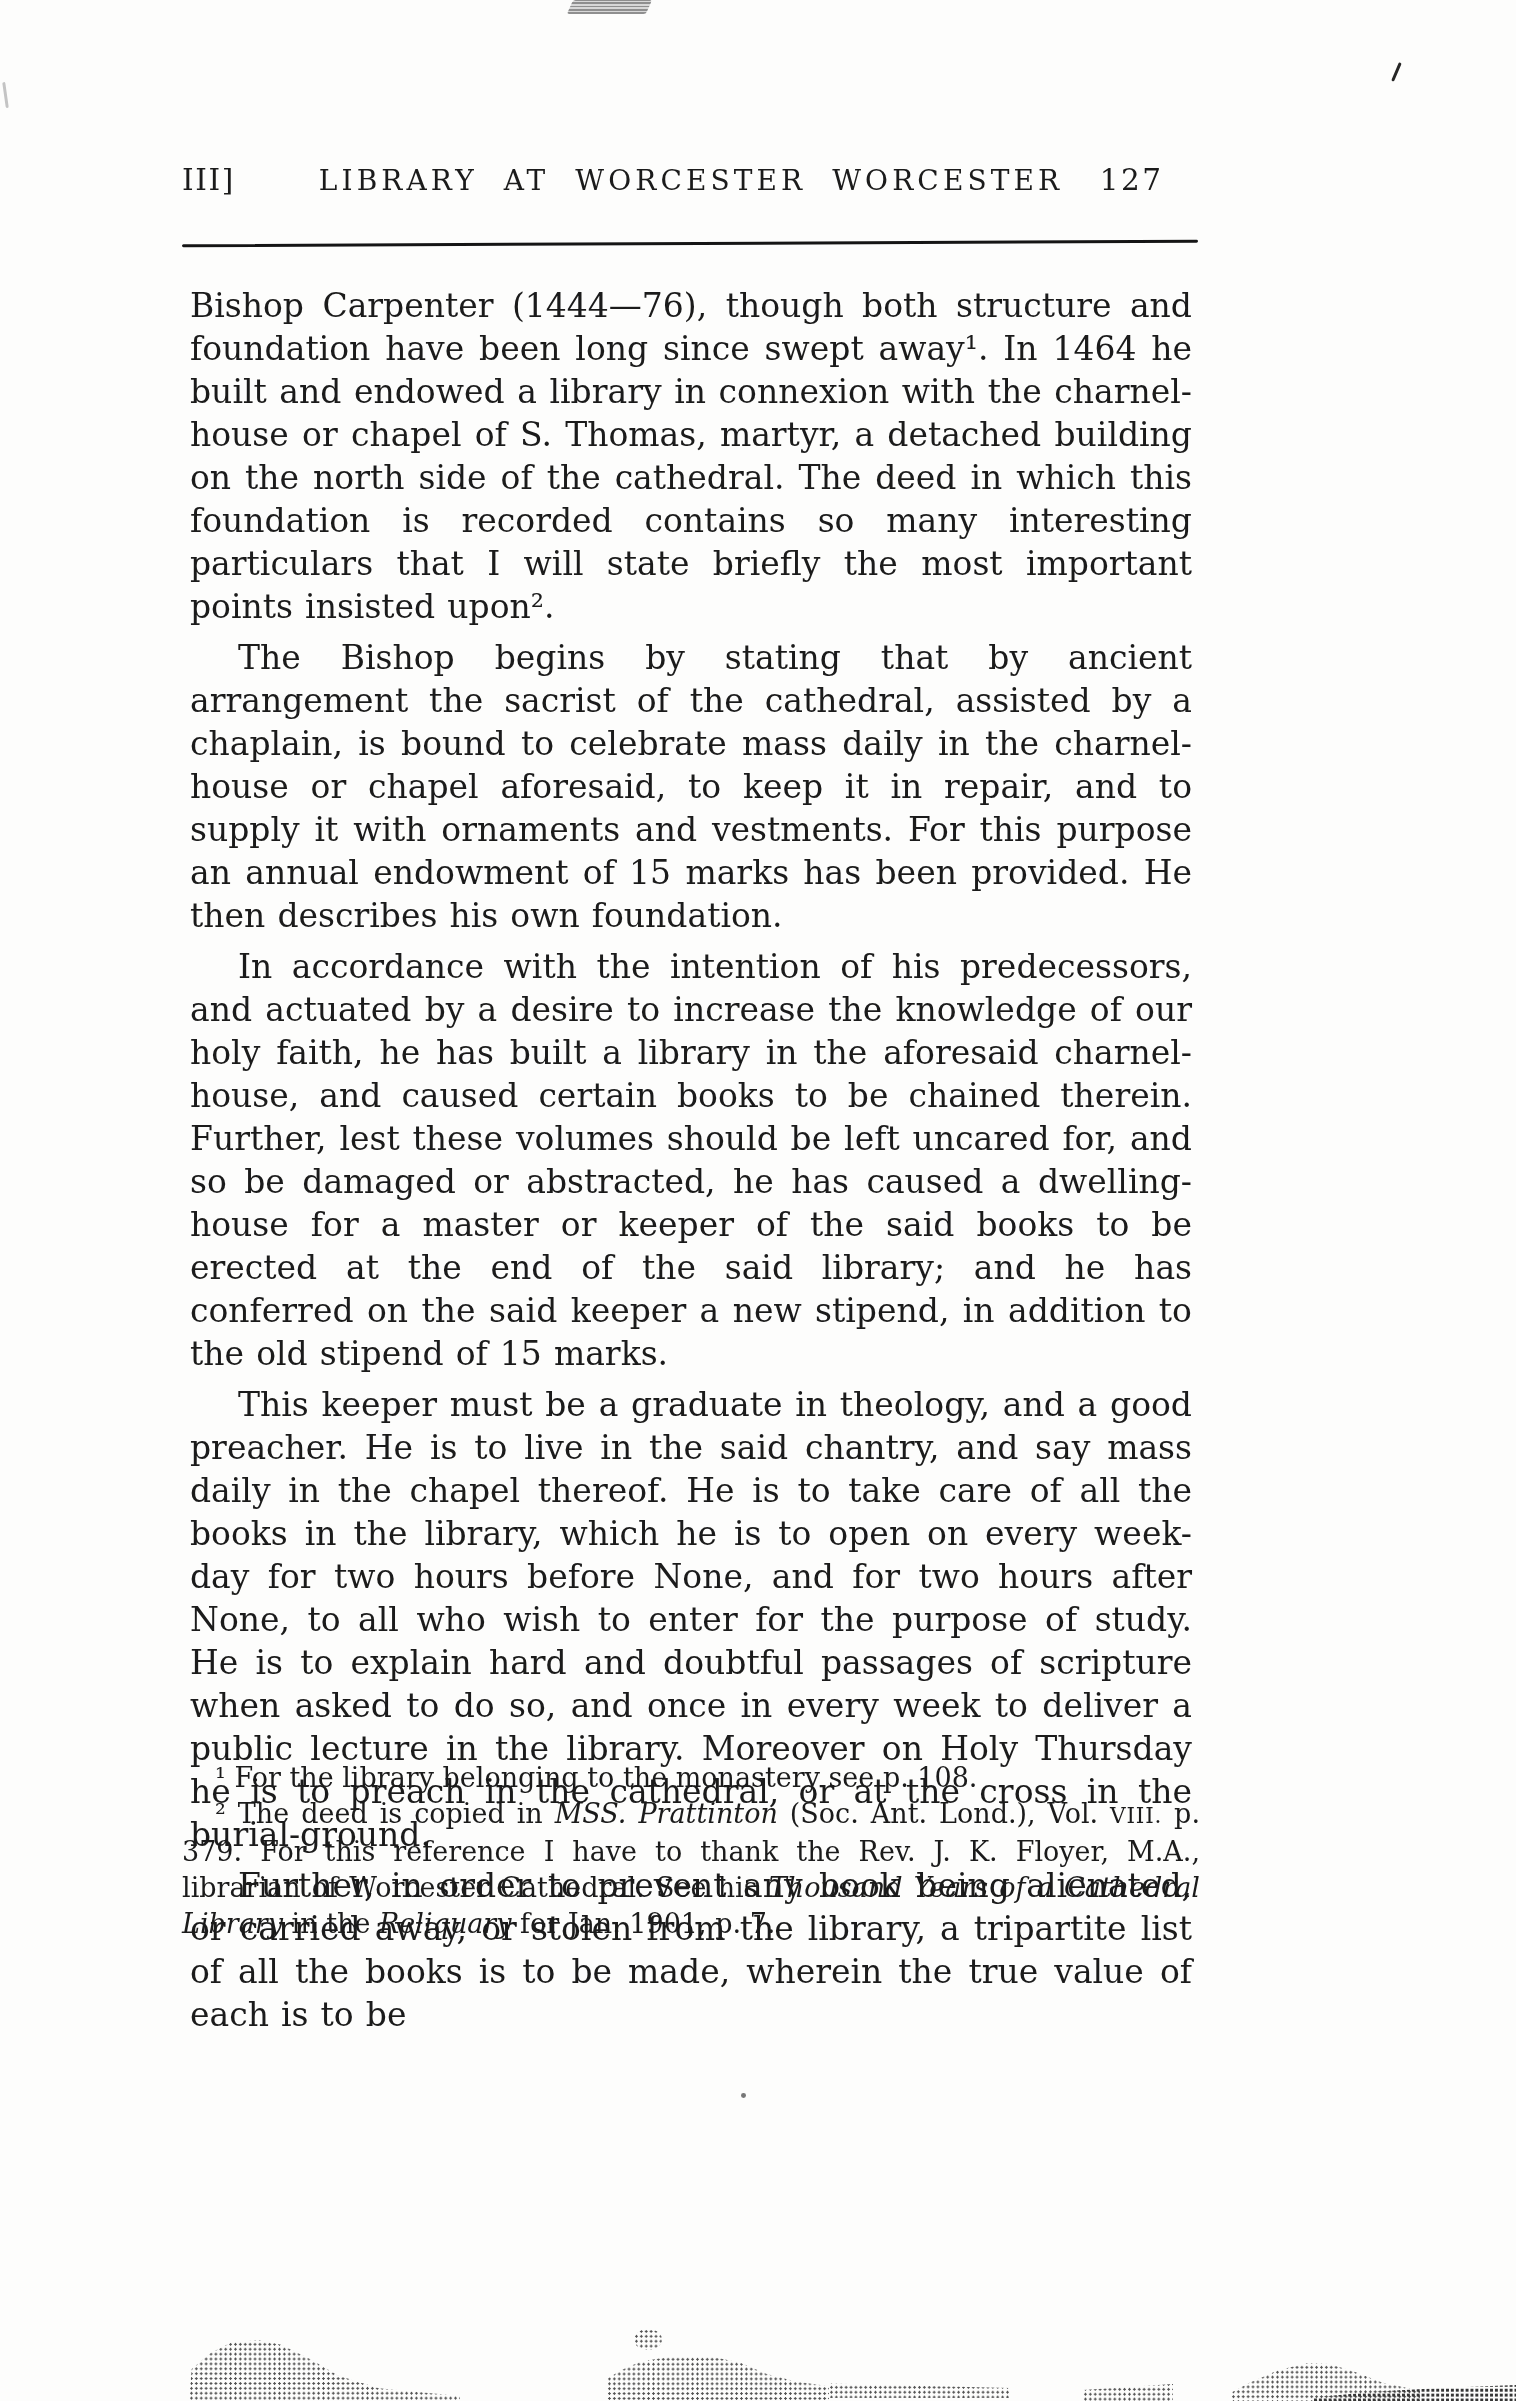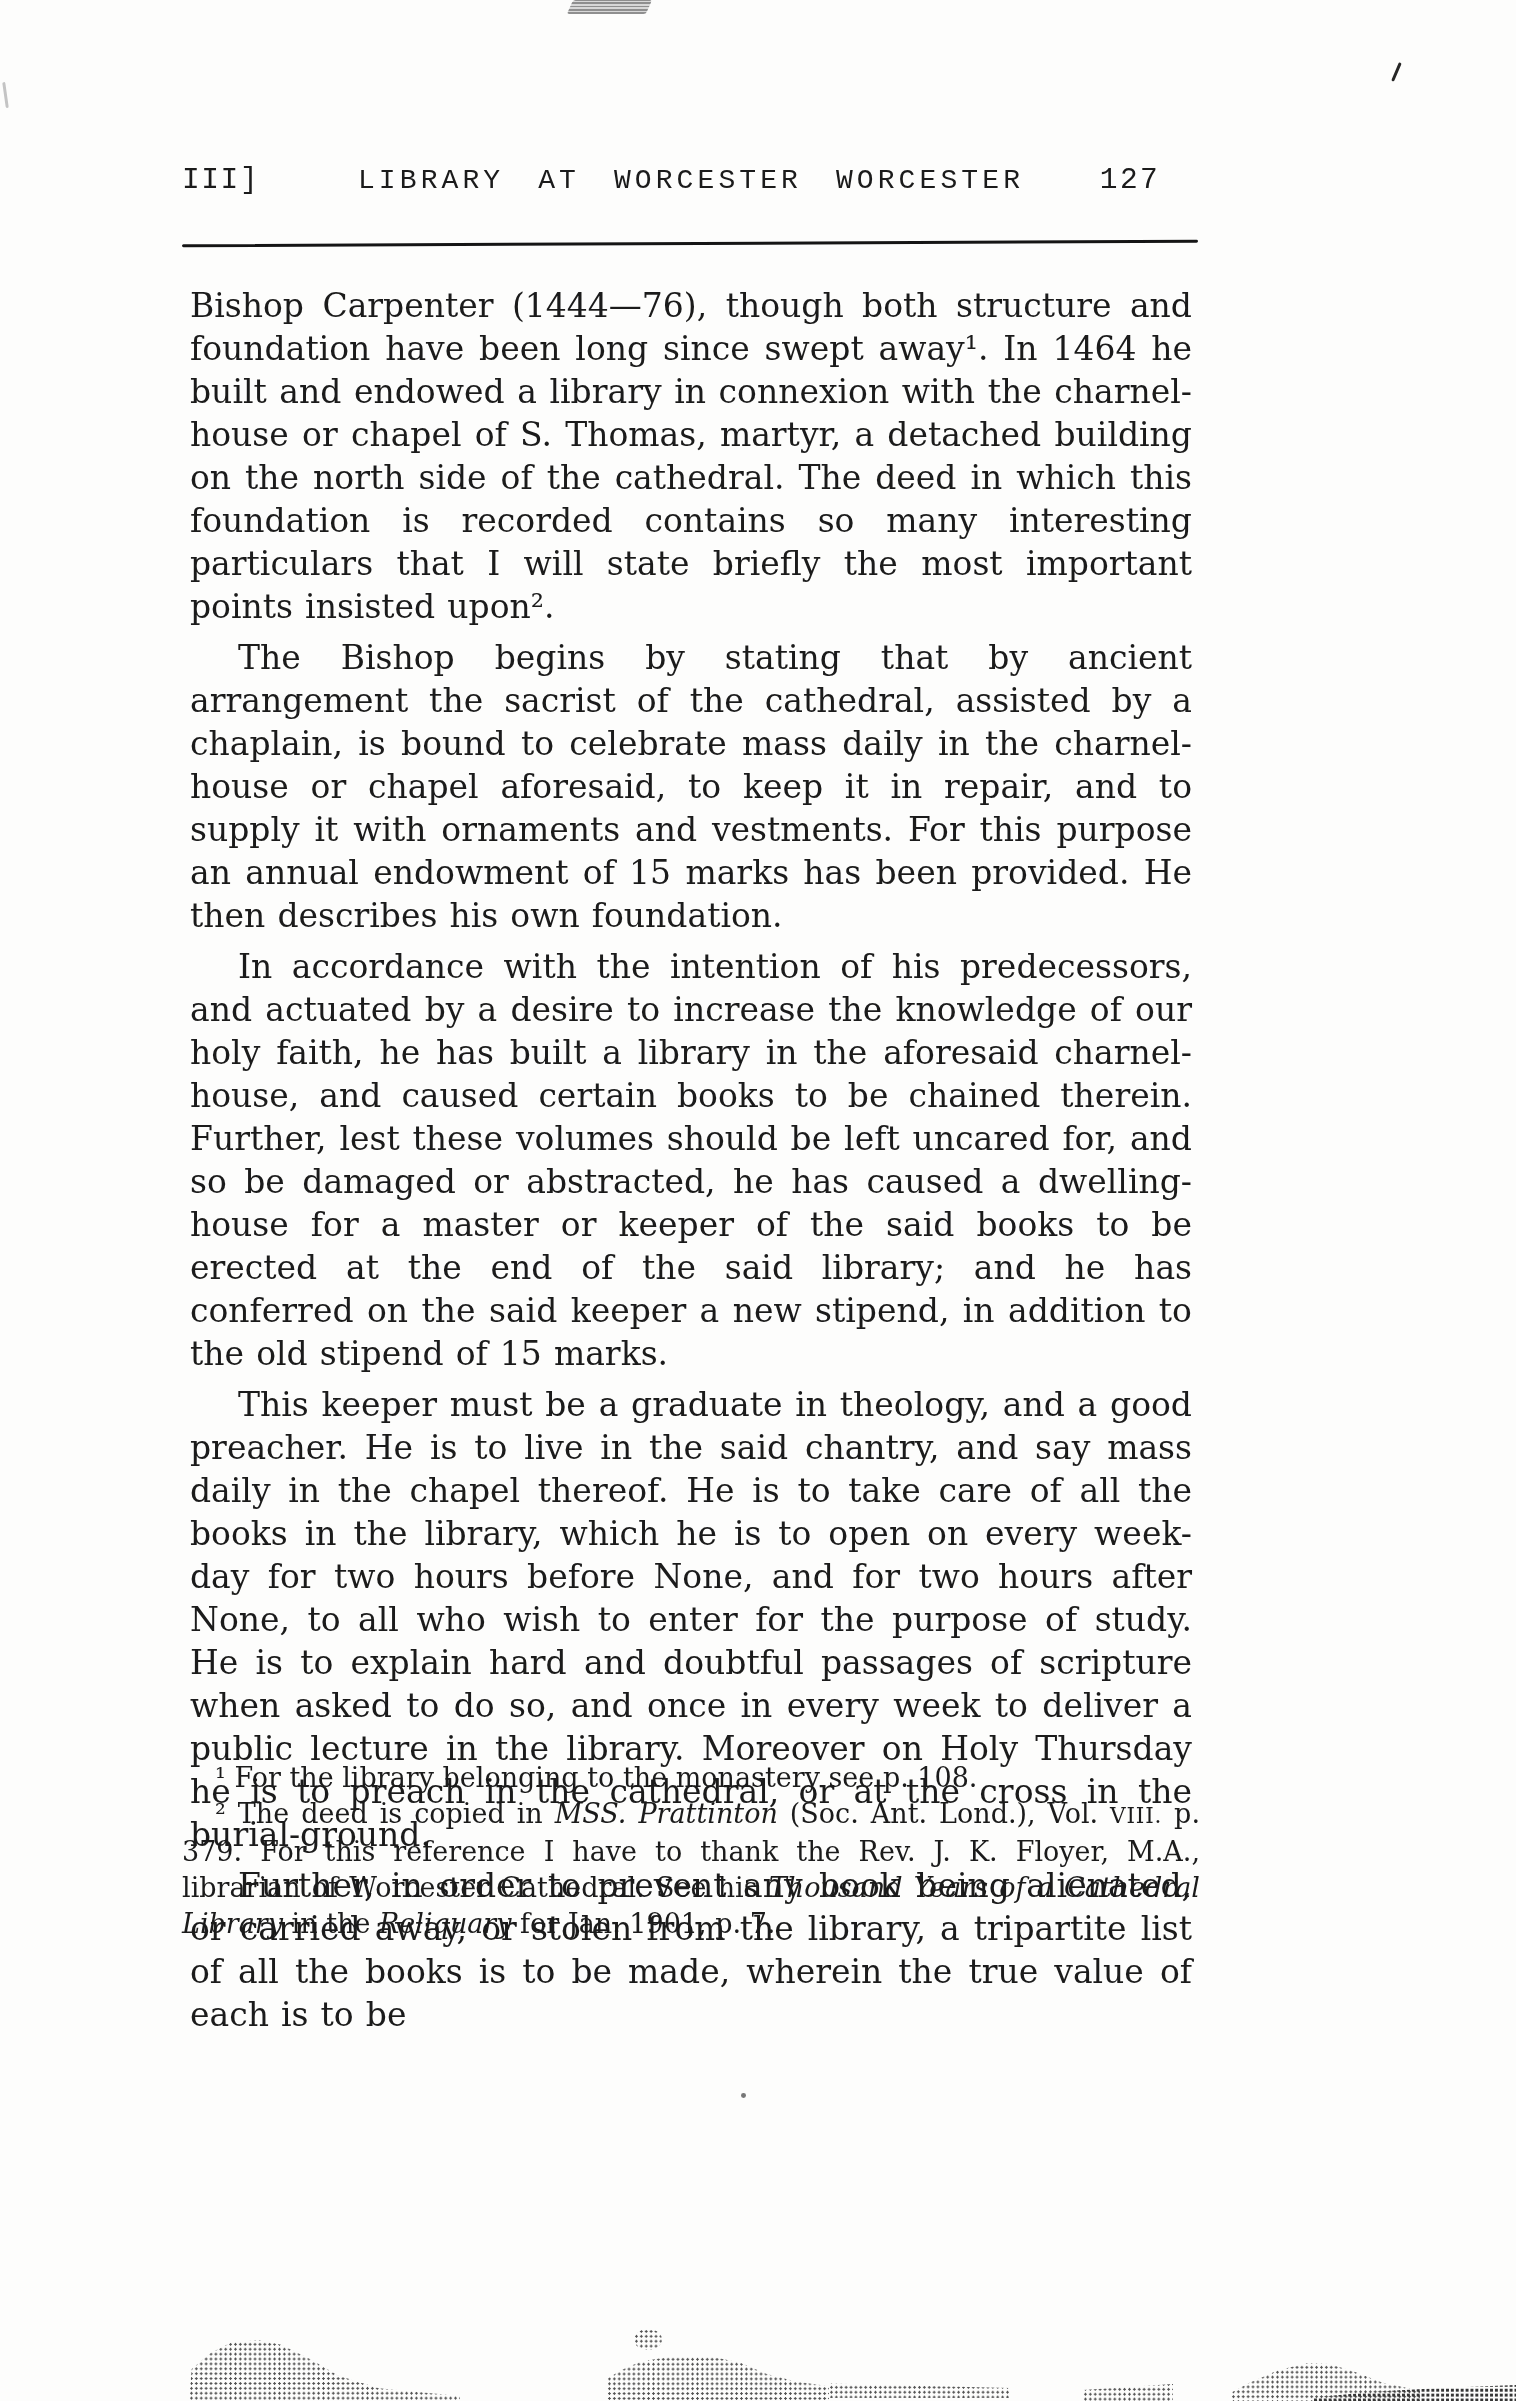--- a/index.html
+++ b/index.html
@@ -10,21 +10,21 @@
     background:#fdfdfc;
     overflow:hidden;
     font-family:"DejaVu Serif","Liberation Serif",serif;
     color:#1b1b1b;
   }
 
   
   .header {
     position:absolute; left:182px; top:161px; width:1018px;
     display:flex; align-items:baseline;
-    font-size:29.5px; line-height:39px;font-family:Liberation Mono, monospace;
+    font-size:29.5px; line-height:39px;
   }
   .folio { width:140px; letter-spacing:1.6px; }
   .running-title { flex:1; text-align:center; font-size:28px; letter-spacing:4.1px; word-spacing:13px; white-space:nowrap; }
   .page-number { width:140px; text-align:center; letter-spacing:2.5px; }
   .header-rule {
     position:absolute; left:182px; top:242px; width:1016px; height:3.3px;
     background:#151515; transform:rotate(-0.25deg); border-radius:1.6px;
   }
 
   

